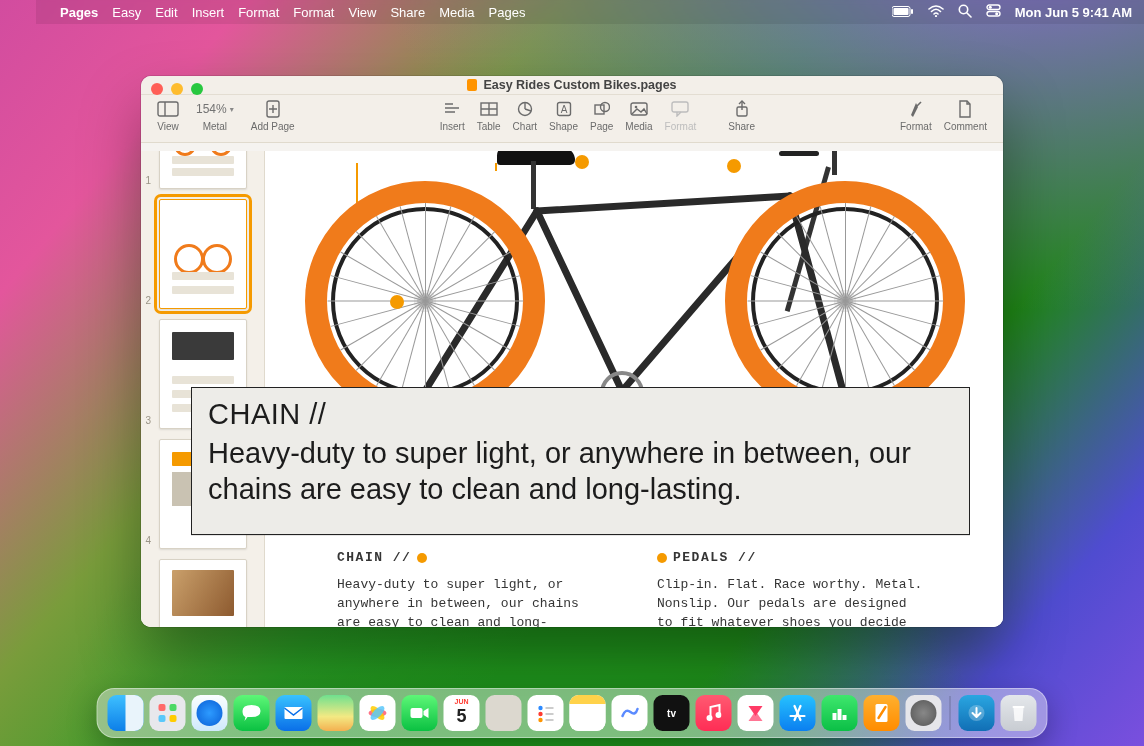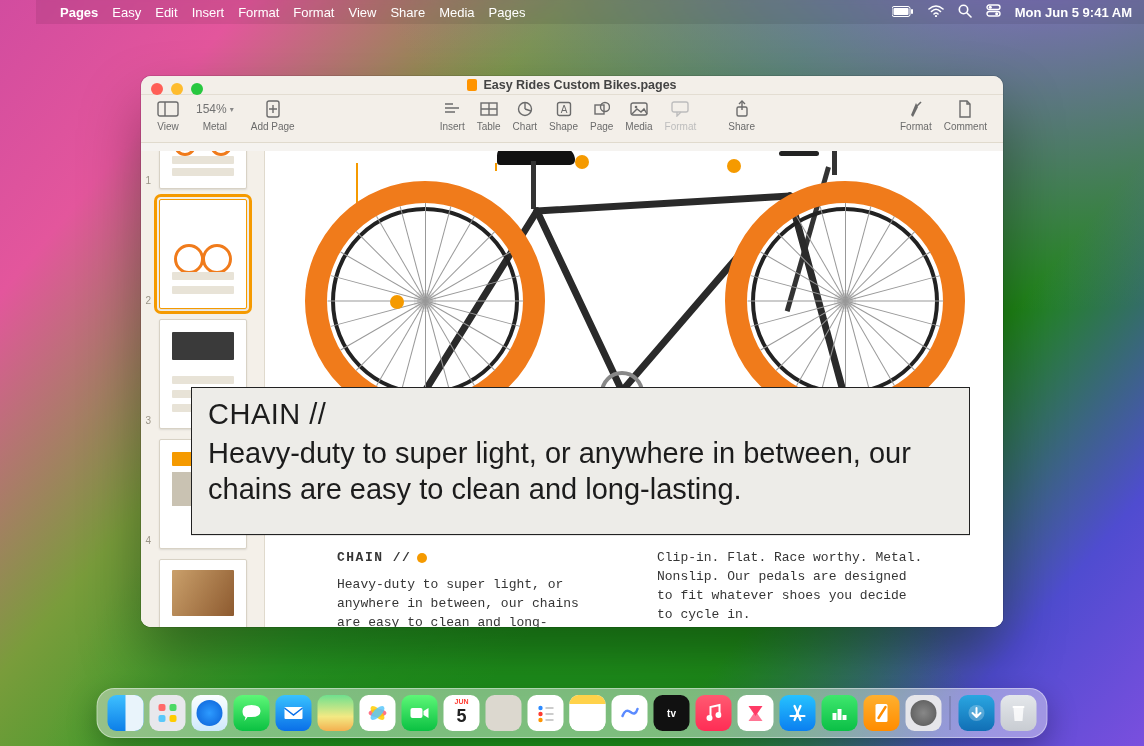--- a/index.html
+++ b/index.html
@@ -456,20 +456,24 @@
 
       <div class="cols">
         <div class="col">
           <h4>
               <span>CHAIN //</span>
               <span class="m"></span>
             </h4>
           <div>Heavy-duty to super light, or anywhere in between, our chains are easy to clean and long-lasting.</div>
         </div>
         <div class="col">
+          <h4>
+              <span class="m"></span>
+              <span>PEDALS //</span>
+            </h4>
           <div>Clip-in. Flat. Race worthy. Metal. Nonslip. Our pedals are designed to fit whatever shoes you decide to cycle in.</div>
         </div>
       </div>
     </div>
   </div>
 </div>
 
 <div class="hover-panel">
   <div class="hl1">CHAIN //</div>
   <div class="hl2">Heavy-duty to super light, or anywhere in between, our chains are easy to clean and long-lasting.</div>

